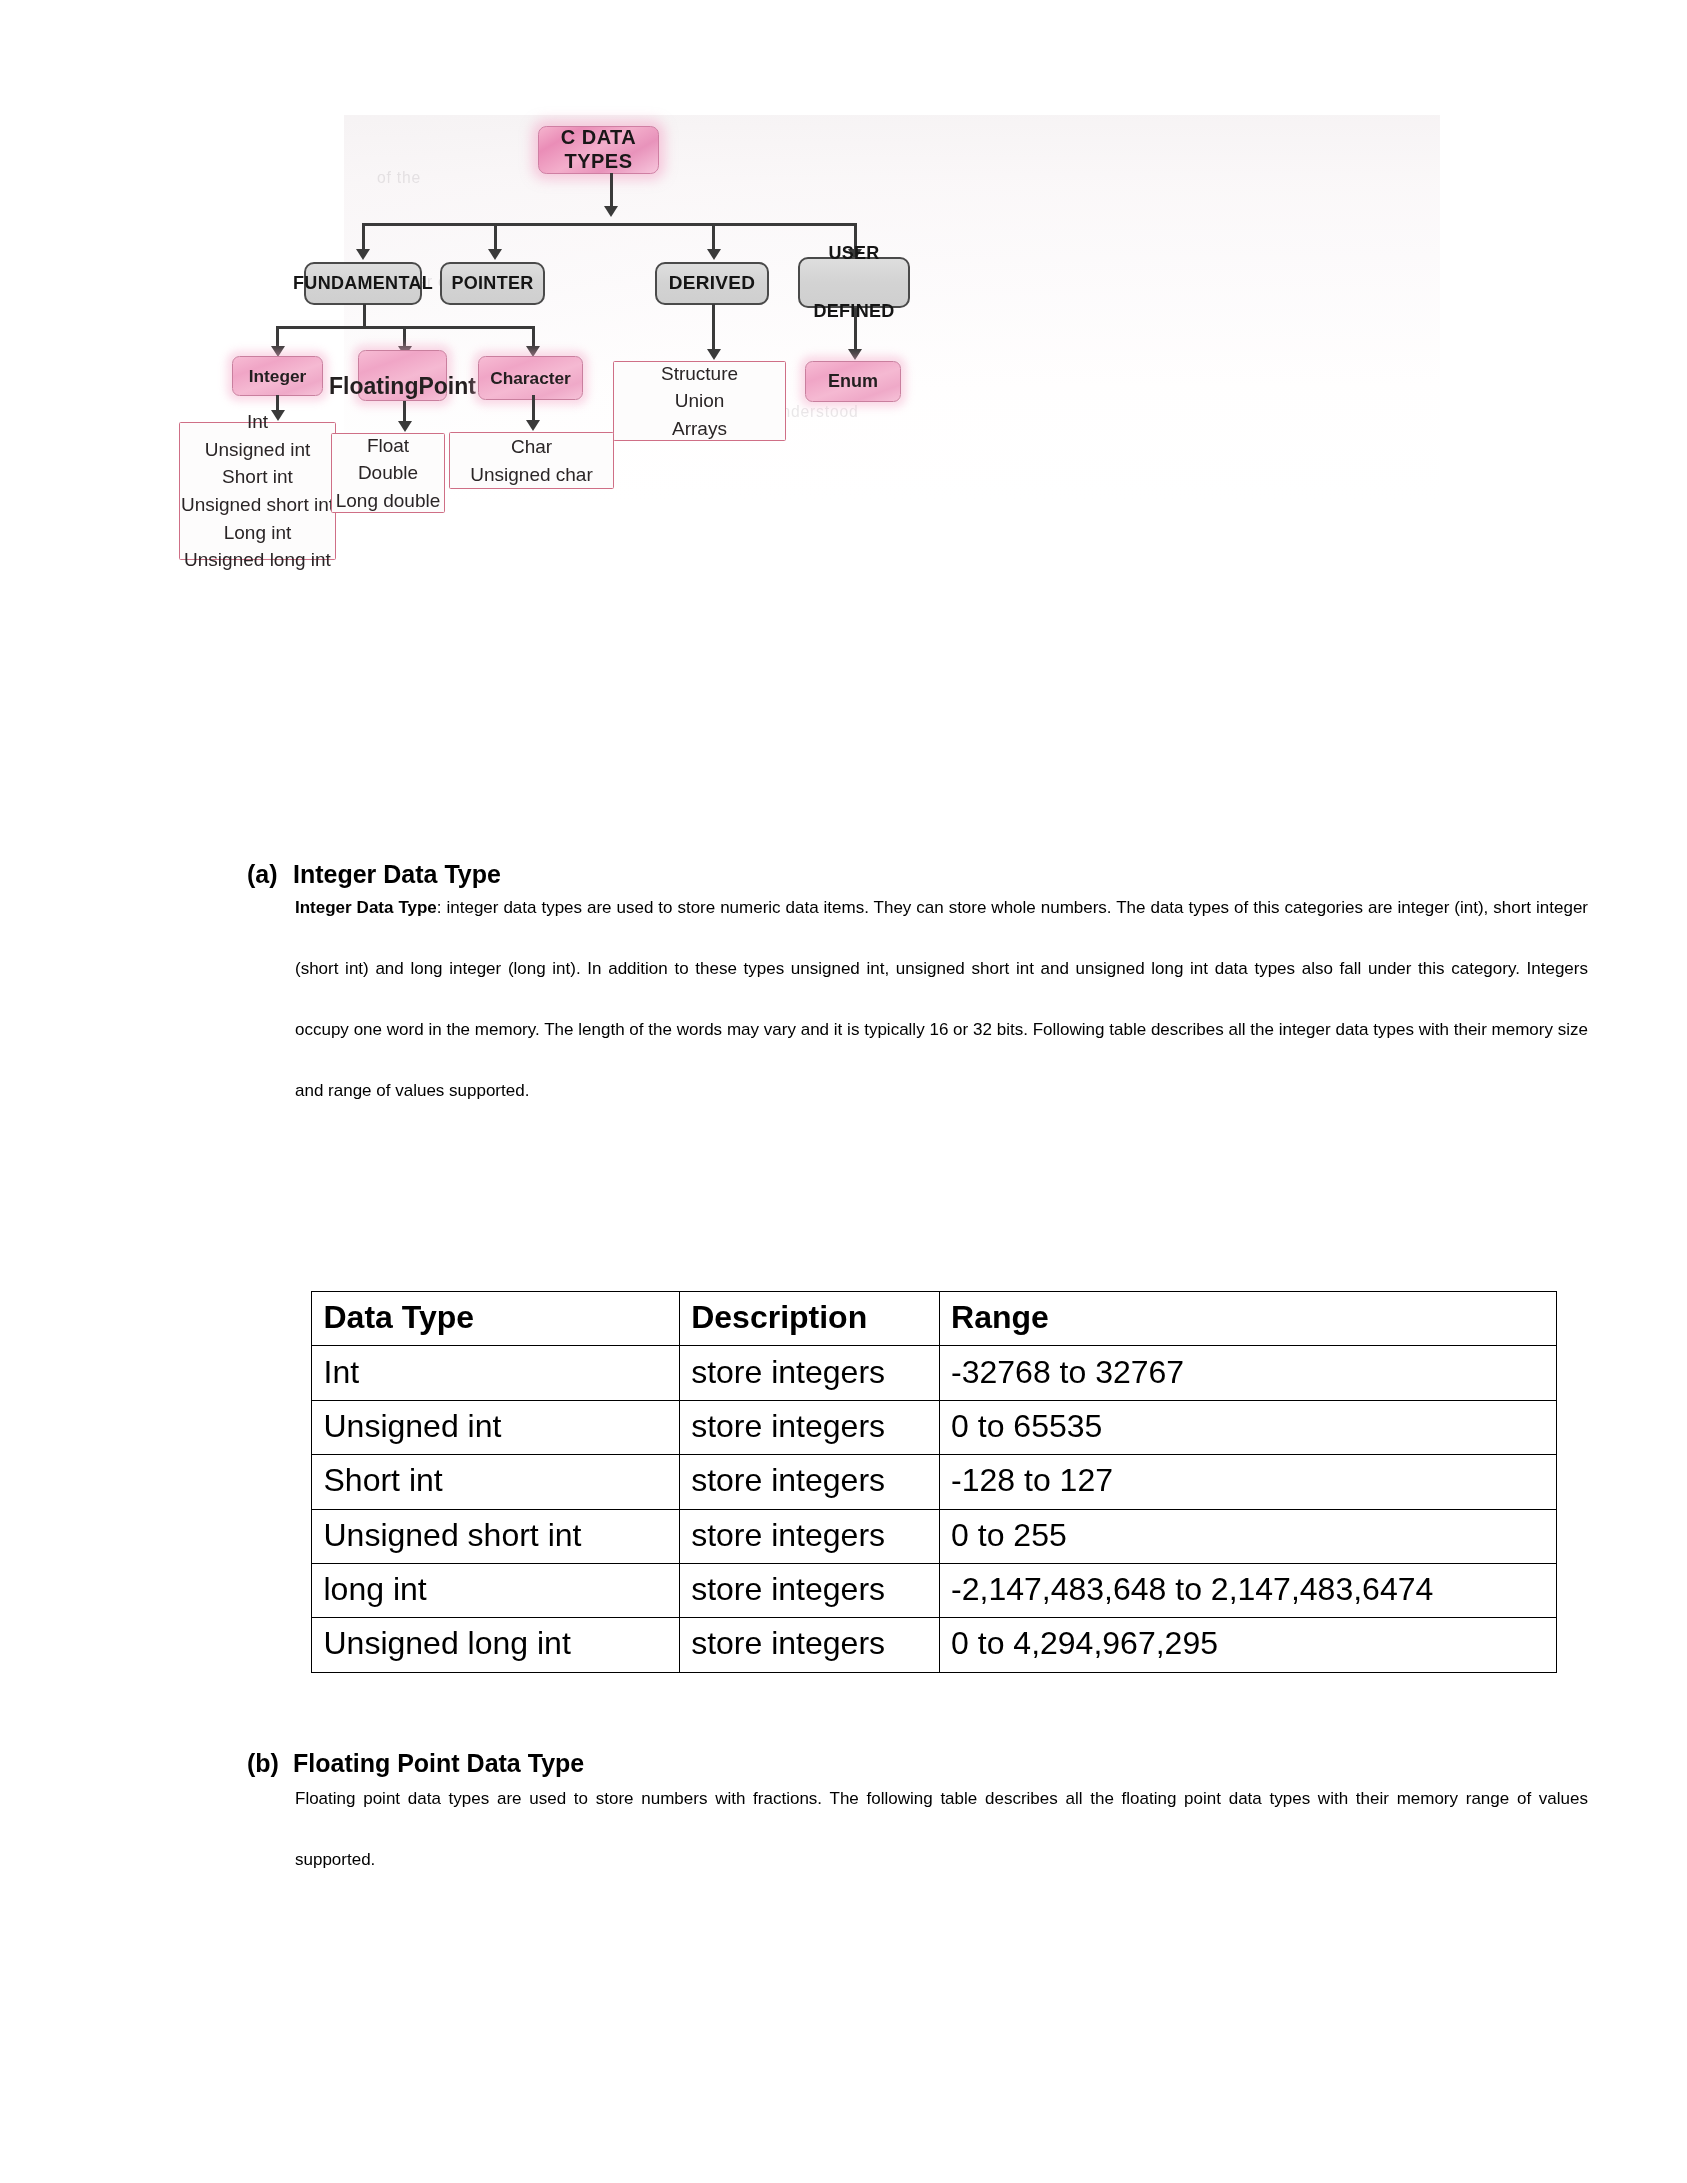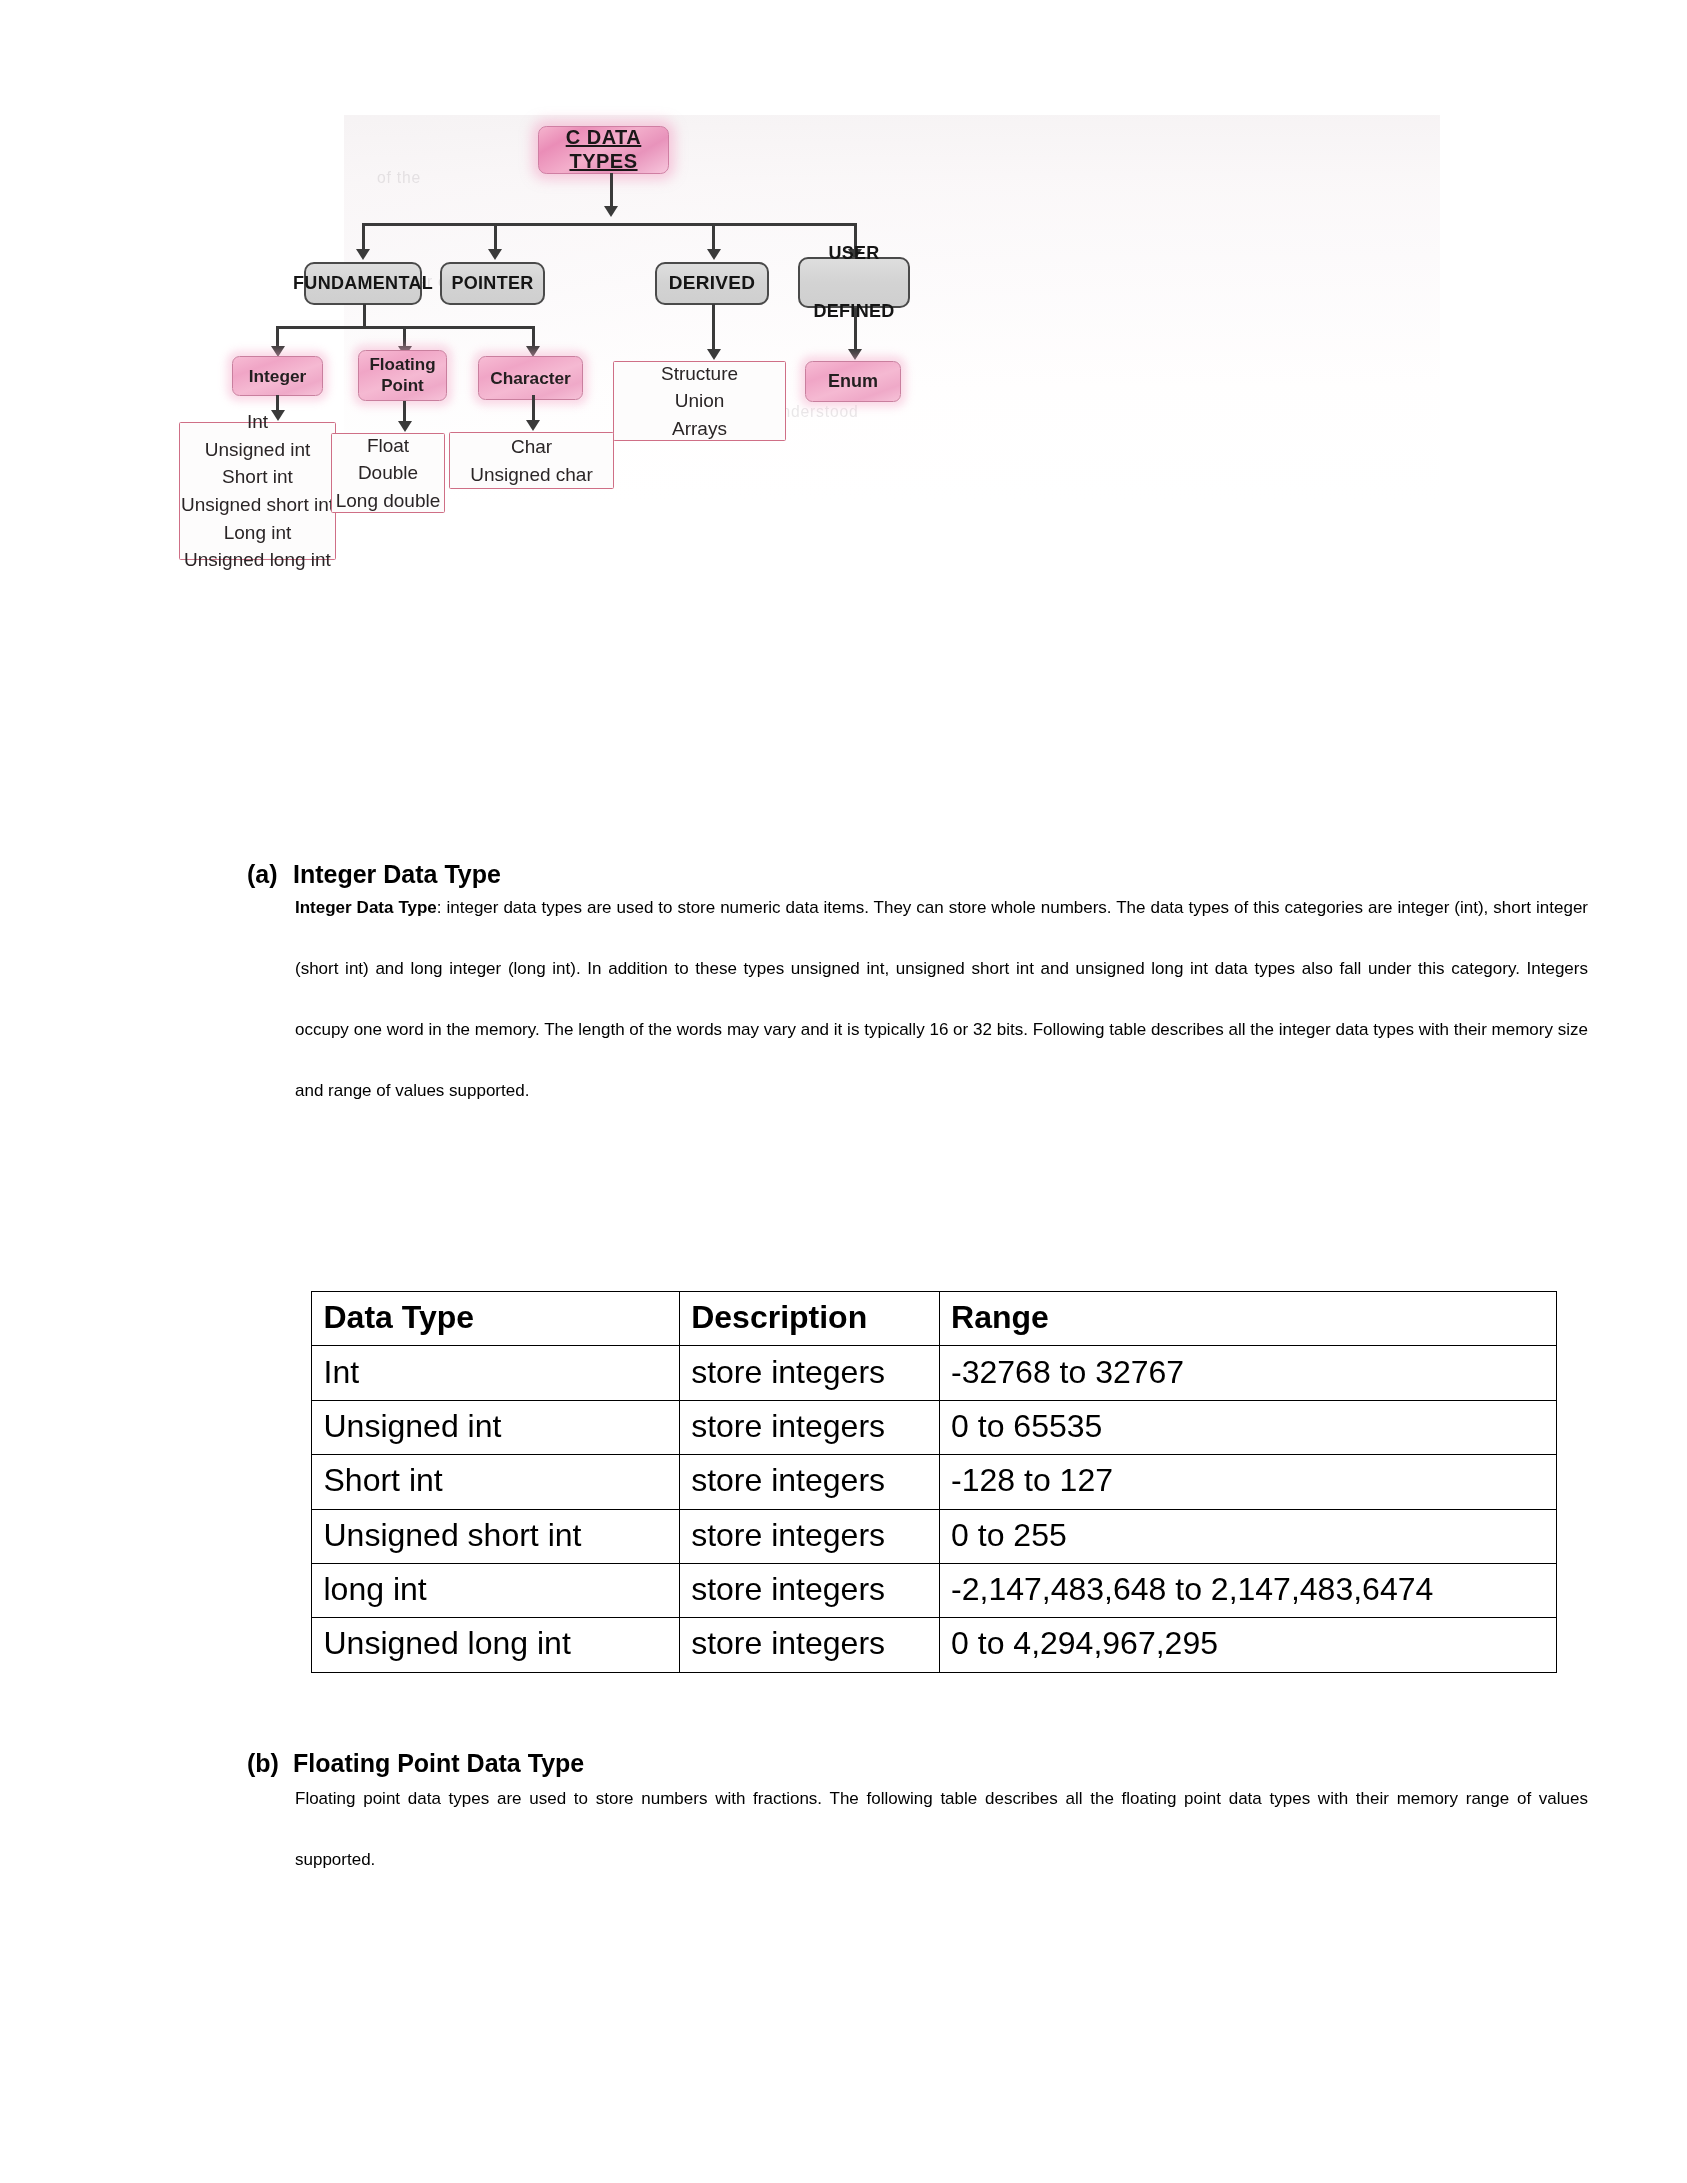--- a/index.html
+++ b/index.html
@@ -149,21 +149,21 @@
 </head>
 <body>
 
 <div id="figure">
   <div class="scan-bg"></div>
 
   <div class="ghost" style="left:33px;  top:54px;  width:428px;">of the</div>
   <div class="ghost" style="left:25px;  top:158px;">a matter of</div>
   <div class="ghost" style="left:313px; top:288px;">statement and understood</div>
 
-  <div class="node pinkhdr" style="left:194px; top:10.7px; width:131px; height:48px; font-size:20px;text-decoration:underline;">C DATA TYPES</div>
+  <div class="node pinkhdr" style="left:194px; top:10.7px; width:121px; height:48px; font-size:20px;">C DATA TYPES</div>
 
   <div class="vline" style="left:266px; top:58px;  height:36px;"></div>
   <div class="arrow" style="left:260px; top:91px;"></div>
 
   <div class="hline" style="left:18px;  top:108px; width:494px;"></div>
 
   <div class="vline" style="left:18px;  top:108px; height:30px;"></div>
   <div class="arrow" style="left:12.4px;  top:134px;"></div>
 
   <div class="vline" style="left:150px; top:108px; height:30px;"></div>
@@ -193,21 +193,21 @@
   <div class="arrow" style="left:-73px; top:231px;"></div>
 
   <div class="vline" style="left:59px;  top:211px; height:23px;"></div>
   <div class="arrow" style="left:54px;  top:231px;"></div>
 
   <div class="vline" style="left:188px; top:211px; height:23px;"></div>
   <div class="arrow" style="left:182px; top:231px;"></div>
 
   <div class="node pink" style="left:-112px; top:241px; width:91px; height:40px; font-size:17.3px;">Integer</div>
 
-  <div class="node pink" style="left:14px; top:235px; width:89px; height:51px; font-size:17px; flex-direction:column;">
+  <div class="node pink" style="left:14px; top:235px; width:89px; height:51px; font-size:23px; flex-direction:row;align-items:flex-end;">
     <span class="ln">Floating</span>
     <span class="ln">Point</span>
   </div>
 
   <div class="node pink" style="left:134px; top:241px; width:105px; height:44px; font-size:17.3px;">Character</div>
 
   <div class="vline" style="left:368px; top:189px; height:48px;"></div>
   <div class="arrow" style="left:363px; top:234px;"></div>
 
   <div class="node leaf" style="left:269px; top:246px; width:173px; height:80px; font-size:19px; line-height:1.45;">

